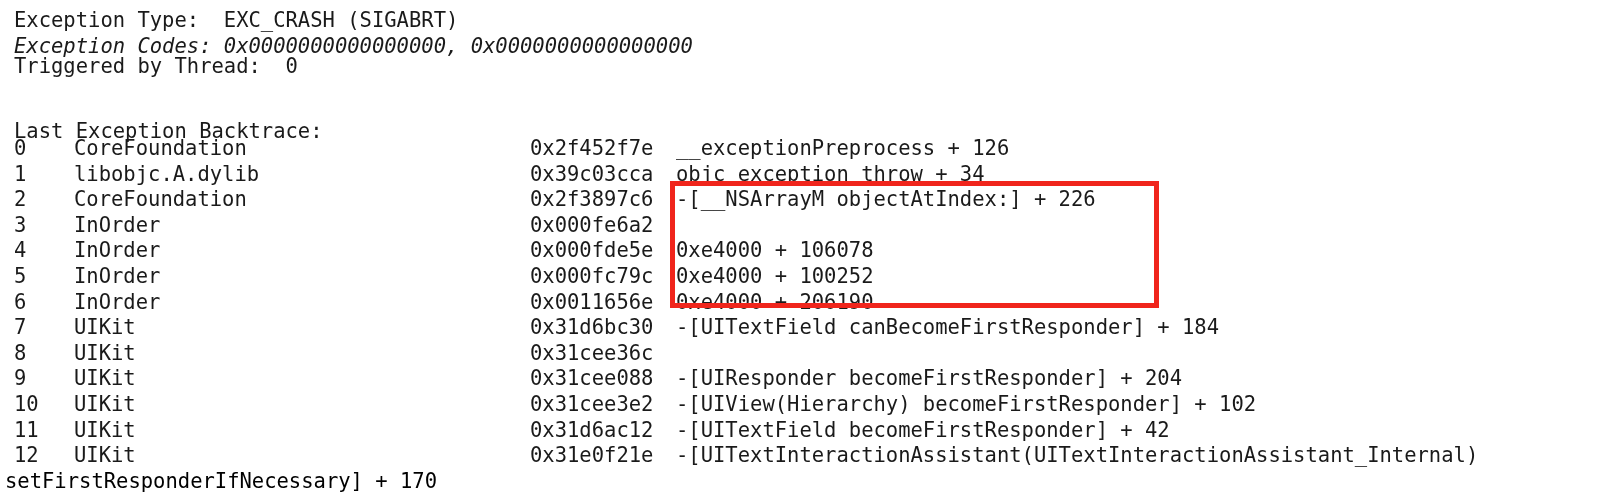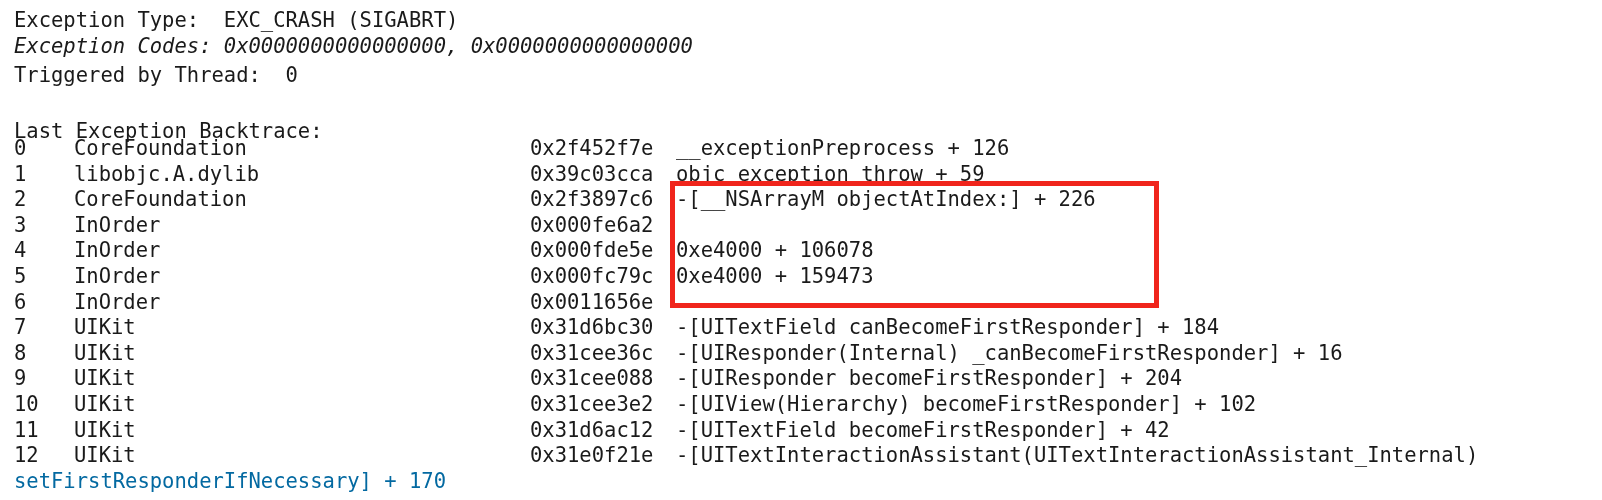--- a/index.html
+++ b/index.html
@@ -53,61 +53,61 @@
     line-height: 25.6px;
     font-family: "DejaVu Sans Mono", "Liberation Mono", monospace;
   }
   .col-index  { left: 14px;  }
   .col-binary { left: 50px; margin-left: 24px;  }
   .col-addr   { left: 530px; }
   .col-symbol { left: 676px; }
 
   .wrapped-line {
     position: absolute;
-    left: 14px;
+    left: 5px;
     white-space: pre;
     font-size: 20.5px;
     line-height: 25.6px;
-    color: #0369a1;
+    color: #000000;
     font-family: "DejaVu Sans Mono", "Liberation Mono", monospace;
   }
 
   #highlight-box {
     position: absolute;
     box-sizing: border-box;
     border-style: solid;
     background: transparent;
     pointer-events: none;
   }
 </style>
 </head>
 <body style="background: rgb(255, 255, 255);">
 
 <div id="crash-log">
 
   <div class="log-line header-line" style="top:8px;">Exception Type:  EXC_CRASH (SIGABRT)</div>
 
   <div class="log-line header-line" style="top:33.6px;font-style:italic;">Exception Codes: 0x0000000000000000, 0x0000000000000000</div>
 
-  <div class="log-line header-line" style="top:63px;">Triggered by Thread:  0</div>
+  <div class="log-line header-line" style="top:54px;">Triggered by Thread:  0</div>
 
   <div class="log-line header-line" style="top:119px;">Last Exception Backtrace:</div>
 
   <div class="frame-row" style="top:136px;">
     <span class="col-index">0</span>
     <span class="col-binary">CoreFoundation</span>
     <span class="col-addr">0x2f452f7e</span>
     <span class="col-symbol">__exceptionPreprocess + 126</span>
   </div>
 
   <div class="frame-row" style="top:161.6px;">
     <span class="col-index">1</span>
     <span class="col-binary">libobjc.A.dylib</span>
     <span class="col-addr">0x39c03cca</span>
-    <span class="col-symbol">objc_exception_throw + 59</span>
+    <span class="col-symbol">objc_exception_throw + 34</span>
   </div>
 
   <div class="frame-row" style="top:187.2px;">
     <span class="col-index">2</span>
     <span class="col-binary">CoreFoundation</span>
     <span class="col-addr">0x2f3897c6</span>
     <span class="col-symbol">-[__NSArrayM objectAtIndex:] + 226</span>
   </div>
 
   <div class="frame-row" style="top:212.8px;">
@@ -120,41 +120,41 @@
     <span class="col-index">4</span>
     <span class="col-binary">InOrder</span>
     <span class="col-addr">0x000fde5e</span>
     <span class="col-symbol">0xe4000 + 106078</span>
   </div>
 
   <div class="frame-row" style="top:264px;">
     <span class="col-index">5</span>
     <span class="col-binary">InOrder</span>
     <span class="col-addr">0x000fc79c</span>
-    <span class="col-symbol">0xe4000 + 159473</span>
+    <span class="col-symbol">0xe4000 + 100252</span>
   </div>
 
   <div class="frame-row" style="top:289.6px;">
     <span class="col-index">6</span>
     <span class="col-binary">InOrder</span>
     <span class="col-addr">0x0011656e</span>
+    <span class="col-symbol">0xe4000 + 206190</span>
   </div>
 
   <div class="frame-row" style="top:315.2px;">
     <span class="col-index">7</span>
     <span class="col-binary">UIKit</span>
     <span class="col-addr">0x31d6bc30</span>
     <span class="col-symbol">-[UITextField canBecomeFirstResponder] + 184</span>
   </div>
 
   <div class="frame-row" style="top:340.8px;">
     <span class="col-index">8</span>
     <span class="col-binary">UIKit</span>
     <span class="col-addr">0x31cee36c</span>
-    <span class="col-symbol">-[UIResponder(Internal) _canBecomeFirstResponder] + 16</span>
   </div>
 
   <div class="frame-row" style="top:366.4px;">
     <span class="col-index">9</span>
     <span class="col-binary">UIKit</span>
     <span class="col-addr">0x31cee088</span>
     <span class="col-symbol">-[UIResponder becomeFirstResponder] + 204</span>
   </div>
 
   <div class="frame-row" style="top:392px;">

